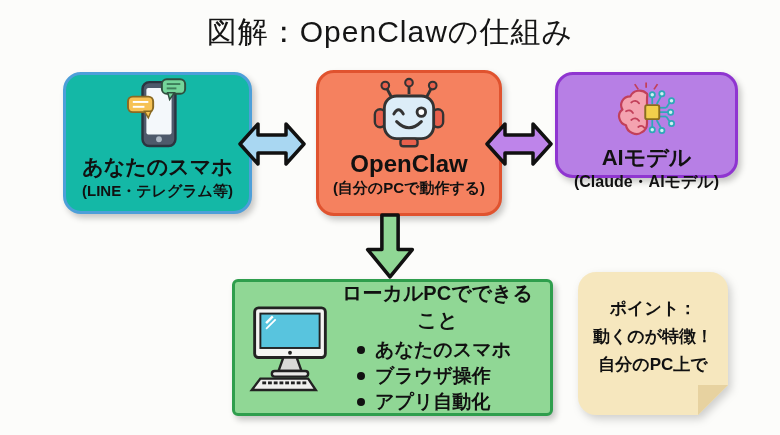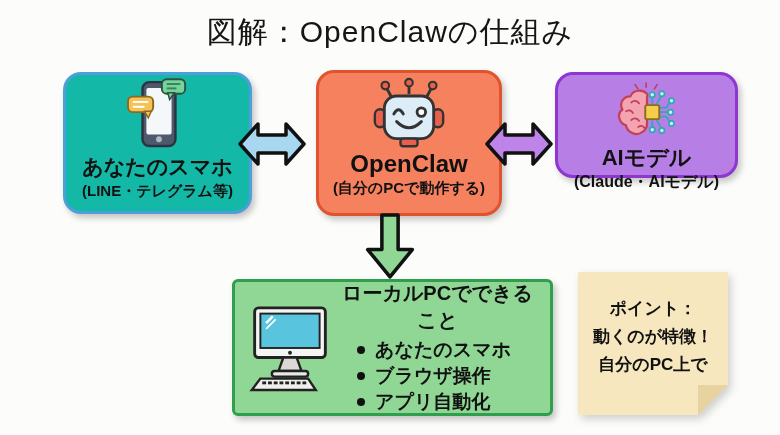--- a/index.html
+++ b/index.html
@@ -50,21 +50,21 @@
 
   #note-wrap {
     position:absolute; left:578px; top:272px; width:150px; height:143px;
     filter:drop-shadow(3px 4px 4px rgba(0,0,0,0.18));
   }
   #note {
     width:100%; height:100%; background:#F6E7BE;
     clip-path:polygon(0 0,100% 0,100% calc(100% - 30px),calc(100% - 30px) 100%,0 100%);
     display:flex; flex-direction:column; justify-content:center;
     text-align:center; font-weight:800; font-size:17px; line-height:28px;
-    box-sizing:border-box; padding-bottom:14px;
+    box-sizing:border-box; padding-bottom:14px;border-radius:18px;
   }
   #note-fold {
     position:absolute; right:0; bottom:0; width:30px; height:30px;
     background:#E7D2A0; clip-path:polygon(0 100%,100% 0,0 0);
   }
 </style>
 </head>
 <body>
 
 <div id="canvas">

